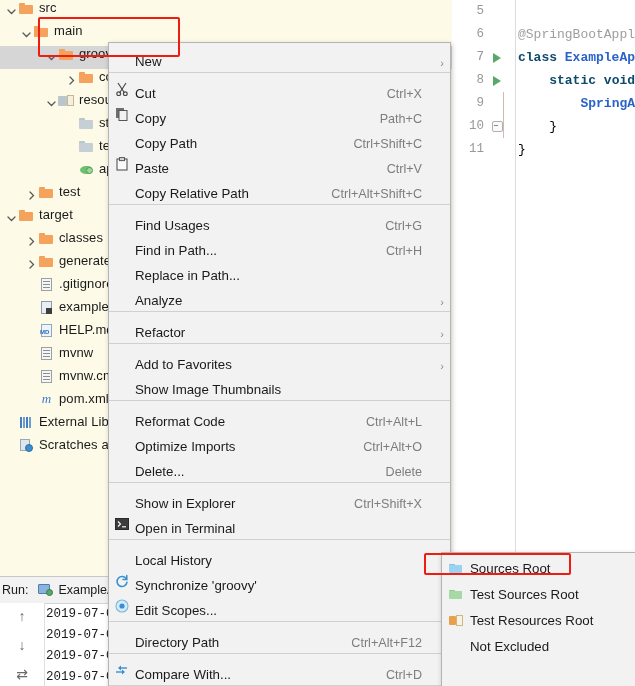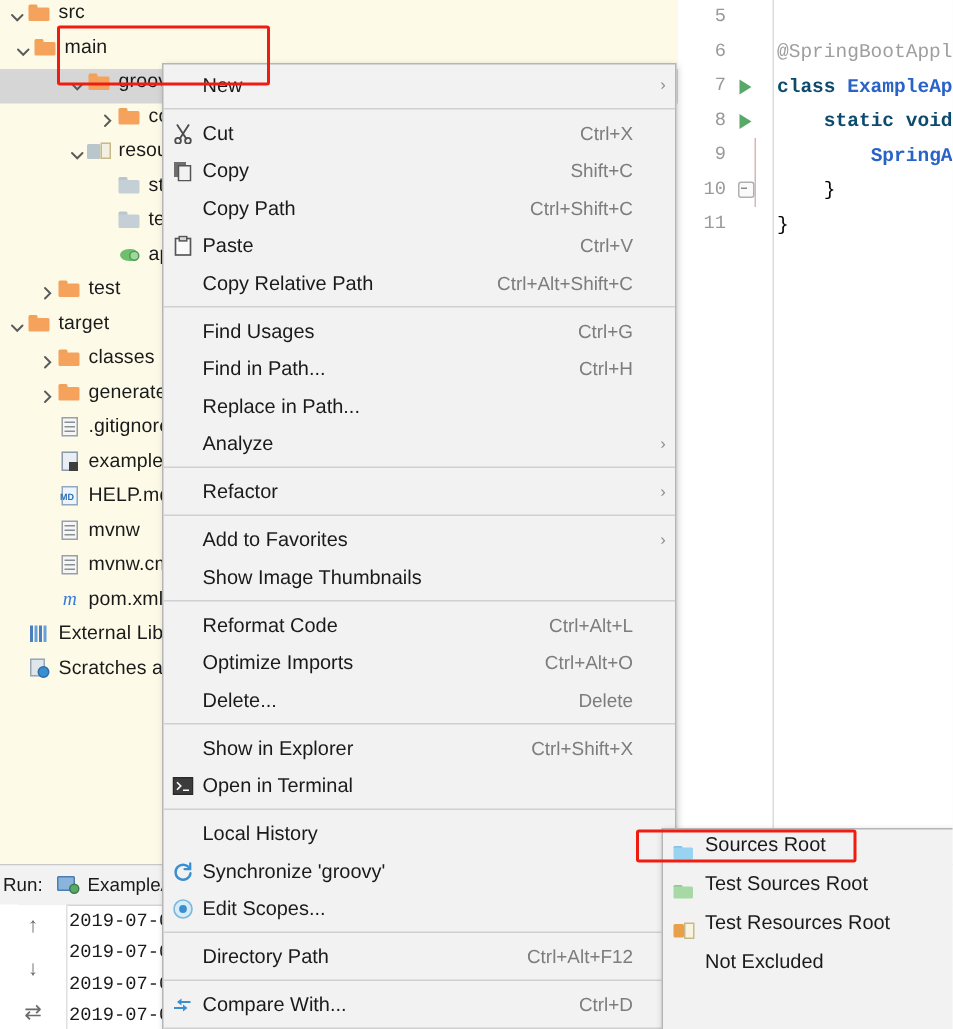--- a/index.html
+++ b/index.html
@@ -311,21 +311,21 @@
     background: #f2f2f2;
     border: 1px solid #b5b5b5;
     box-shadow: 1px 2px 5px rgba(0,0,0,0.22);
     z-index: 40;
     padding: 1px 0;
   }
   .mi {
     position: relative;
     height: 25px;
     display: flex;
-    align-items: center;
+    align-items: flex-end;
     font-size: 13.3px;
     color: #1a1a1a;
     padding-left: 0;
     white-space: nowrap;
   }
   .mi-icon {
     width: 26px; flex: 0 0 26px;
     height: 25px;
     display: flex; align-items: center; justify-content: center;
   }
@@ -354,20 +354,21 @@
     width: 194px;
     background: #f2f2f2;
     border: 1px solid #b5b5b5;
     box-shadow: 1px 2px 5px rgba(0,0,0,0.22);
     z-index: 50;
     padding: 2px 0;
   }
   .smi {
     height: 26px;
     display: flex;
+    align-items: center;
     font-size: 13.3px;
     color: #1a1a1a;
     white-space: nowrap;
   }
   .smi-icon {
     width: 28px; flex: 0 0 28px;
     height: 26px;
     display:flex; align-items:center; justify-content:center;
   }
   .sq {
@@ -400,21 +401,21 @@
     <div id="tree-rows">
         <div class="tree-row" style="padding-left: 4px;">
           <span class="twisty">
             <svg width="9" height="9" viewBox="0 0 9 9">
               <path d="M1 3 L4.5 6.5 L8 3" stroke="#5a5a5a" stroke-width="1.3" fill="none" stroke-linecap="round"></path>
             </svg>
           </span>
           <span class="ficon ic-folder"></span>
           <span class="tree-label">src</span>
         </div>
-        <div class="tree-row" style="padding-left: 8px;">
+        <div class="tree-row" style="padding-left: 19px;">
           <span class="twisty">
             <svg width="9" height="9" viewBox="0 0 9 9">
               <path d="M1 3 L4.5 6.5 L8 3" stroke="#5a5a5a" stroke-width="1.3" fill="none" stroke-linecap="round"></path>
             </svg>
           </span>
           <span class="ficon ic-folder"></span>
           <span class="tree-label">main</span>
         </div>
         <div class="tree-row selected" style="padding-left: 44px;">
           <span class="twisty">
@@ -626,21 +627,21 @@
         <span class="mi-arrow"></span>
       </div>
       <div class="mi">
         <span class="mi-icon">
           <svg width="14" height="14" viewBox="0 0 14 14">
             <rect x="1" y="1" width="8" height="10" fill="#6e6e6e"></rect>
             <rect x="4" y="3.5" width="8" height="10" fill="#f2f2f2" stroke="#555" stroke-width="1"></rect>
           </svg>
         </span>
         <span class="mi-label">Copy</span>
-        <span class="mi-short">Shift+C</span>
+        <span class="mi-short">Path+C</span>
         <span class="mi-arrow"></span>
       </div>
       <div class="mi">
         <span class="mi-icon"></span>
         <span class="mi-label">Copy Path</span>
         <span class="mi-short">Ctrl+Shift+C</span>
         <span class="mi-arrow"></span>
       </div>
       <div class="mi">
         <span class="mi-icon">

